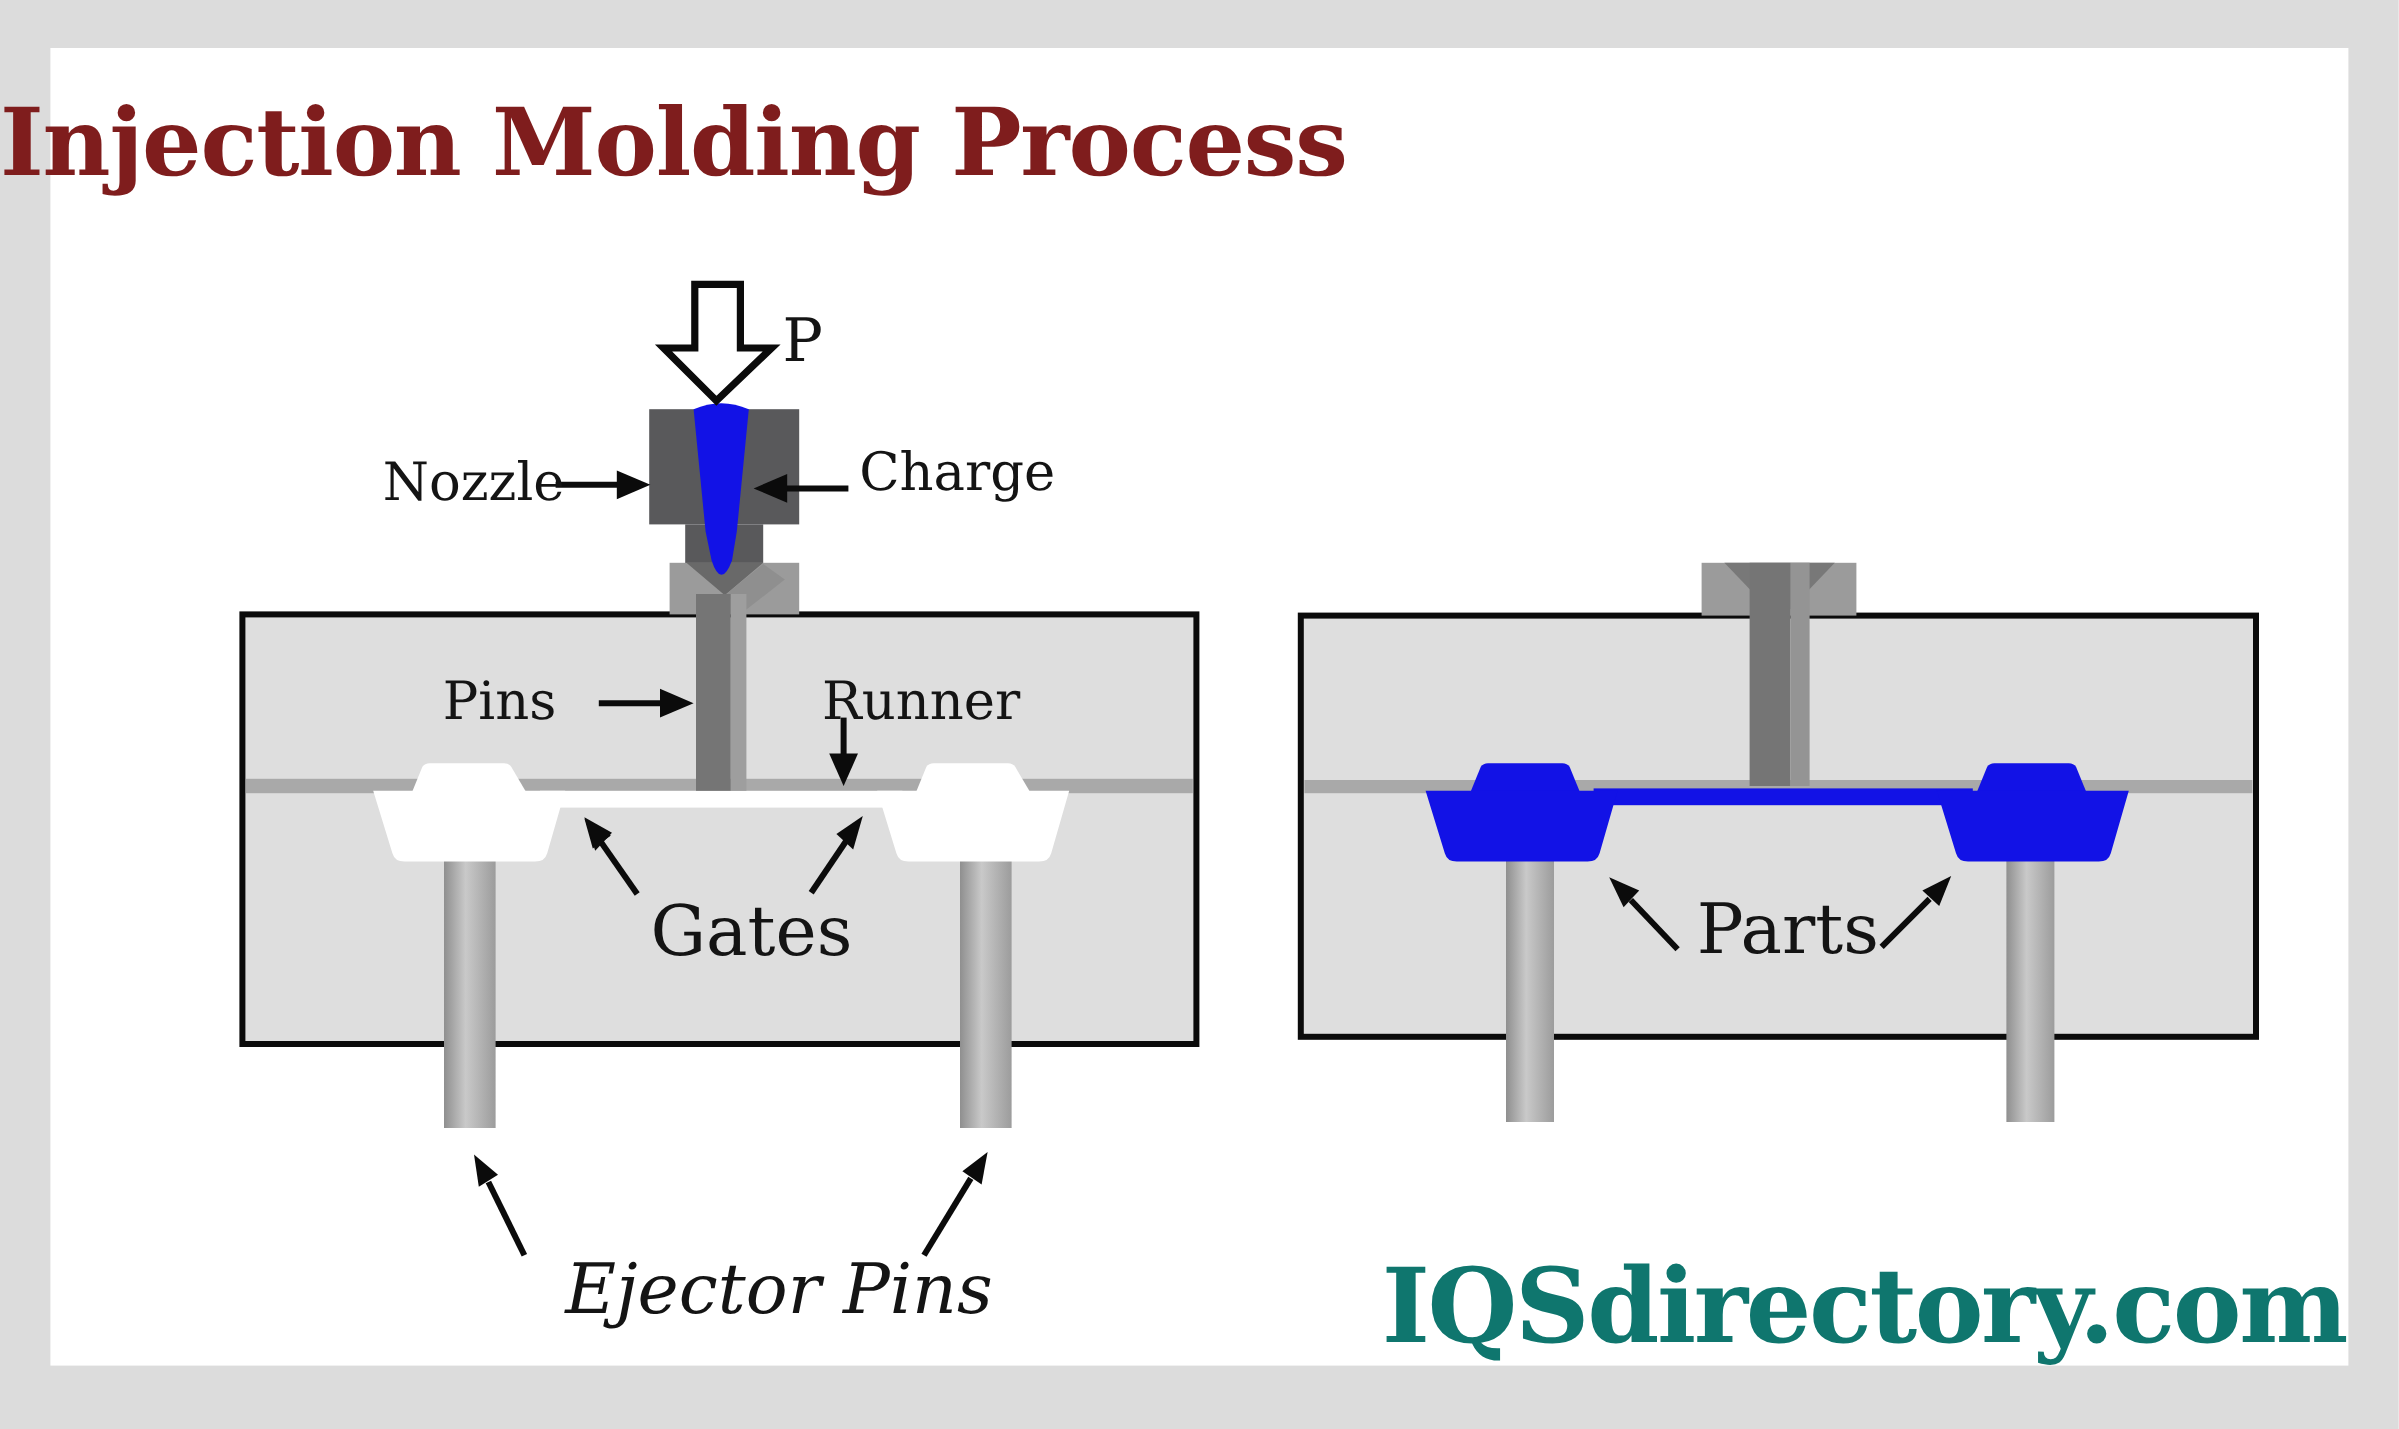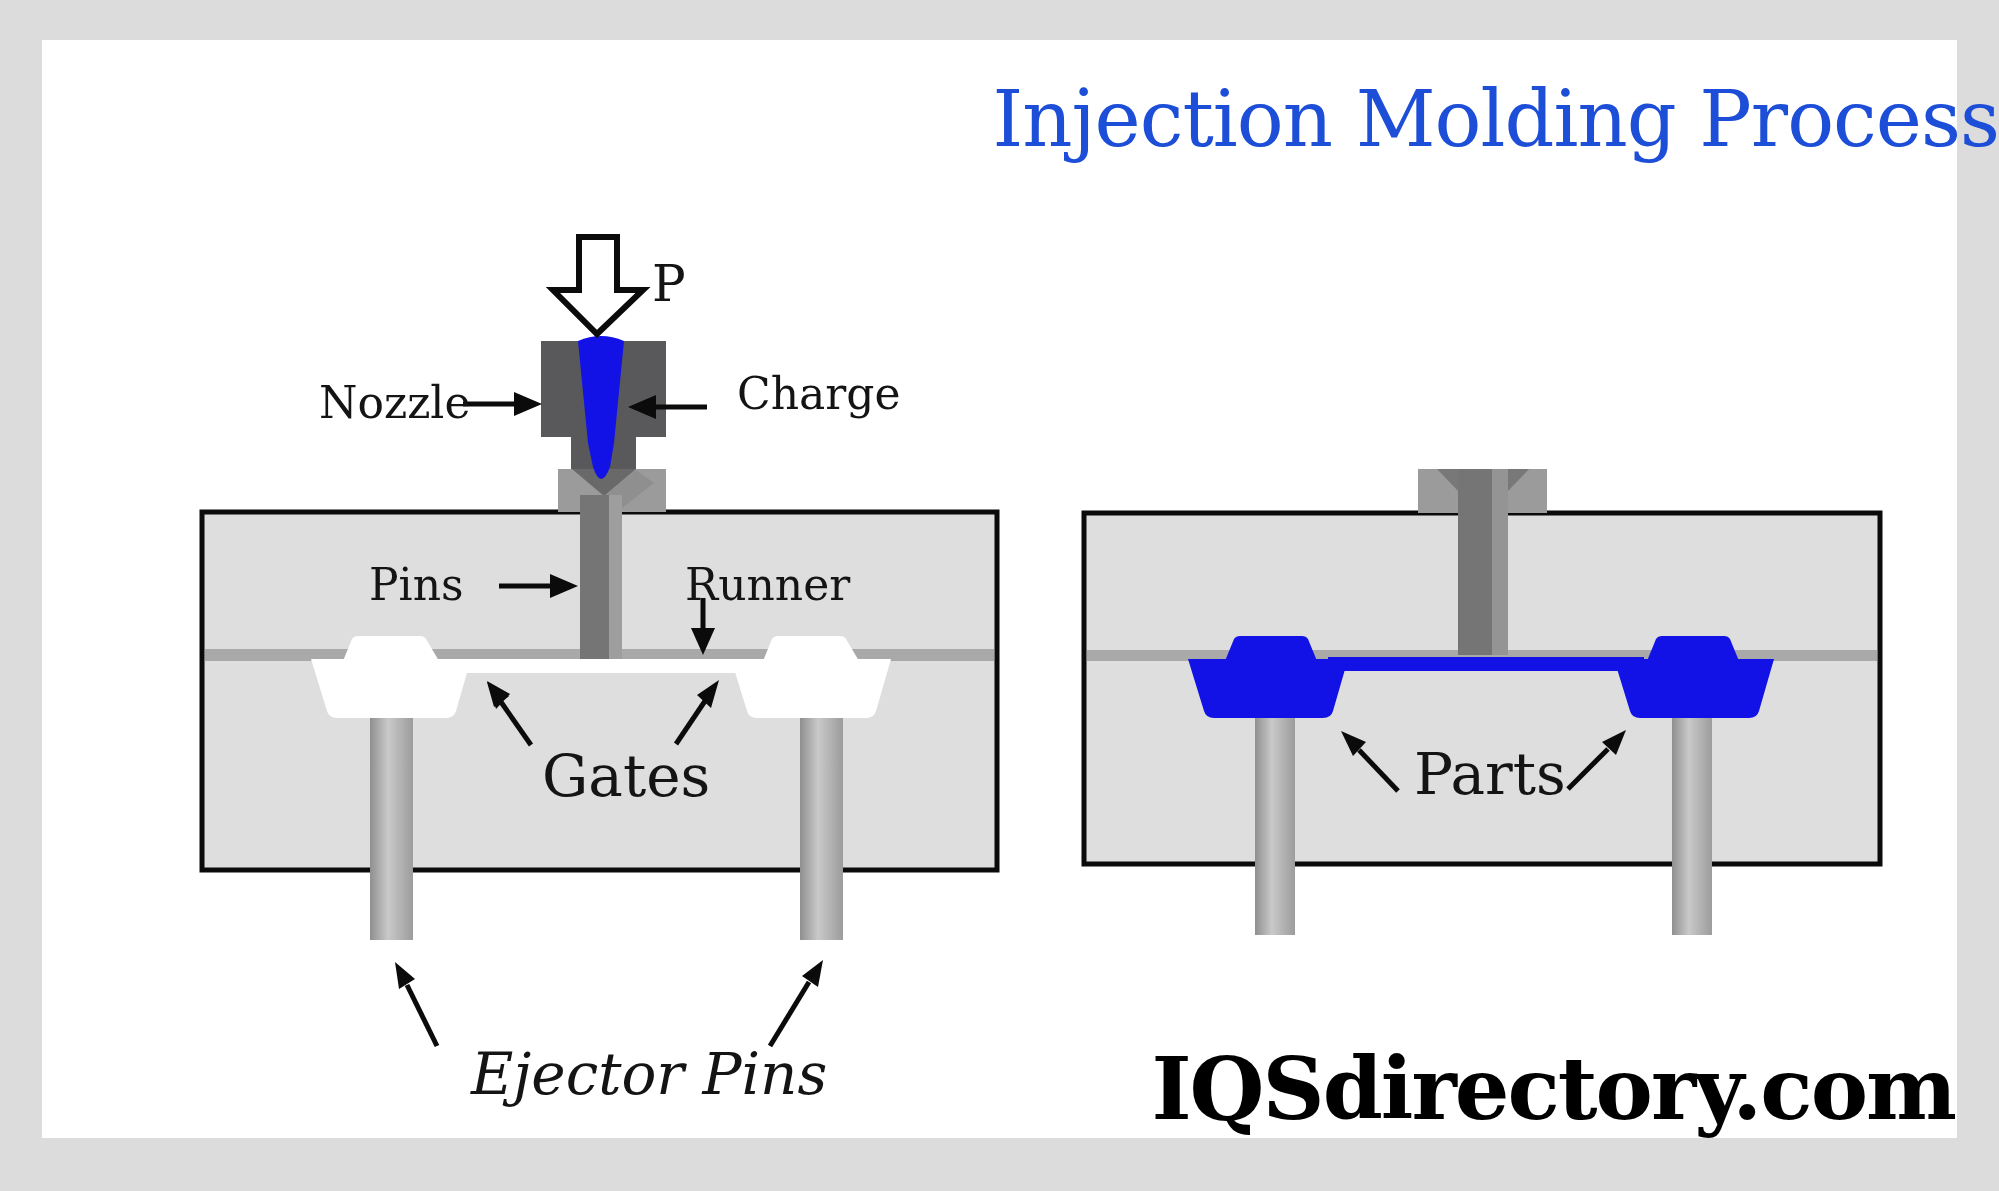--- a/index.html
+++ b/index.html
@@ -1,24 +1,24 @@
 <!DOCTYPE html>
 <html><head>
 <meta charset="utf-8">
 <style>
   html,body{margin:0;padding:0;}
   body{width:1999px;height:1191px;overflow:hidden;font-family:"DejaVu Serif","Liberation Serif",serif;}
   .stage{position:relative;width:1999px;height:1191px;background:#dcdcdc;}
   .panel{position:absolute;left:42px;top:40px;width:1915px;height:1098px;background:#ffffff;}
   .canvas{position:absolute;left:0;top:0;width:1999px;height:1191px;}
   .label{position:absolute;color:#141414;font-size:44px;line-height:1.05;white-space:nowrap;}
-  .title{position:absolute;left:0;right:0;top:74px;text-align:right;font-size:78px;font-weight:normal;color:#1d4ed8;letter-spacing:-1px;}
+  .title{position:absolute;left:0;right:0;top:74px;text-align:left;font-size:78px;font-weight:bold;color:#7f1d1d;letter-spacing:-1px;}
   .p-label{font-size:50px;}
   .big{font-size:58px;}
-  .watermark{position:absolute;right:44px;top:1038px;font-size:86px;font-weight:bold;color:#000000;letter-spacing:-2px;}
+  .watermark{position:absolute;right:44px;top:1038px;font-size:86px;font-weight:bold;color:#0f766e;letter-spacing:-2px;}
 </style>
 </head>
 <body>
 
 <div class="stage">
   <div class="panel"></div>
 
   <svg class="canvas" viewBox="0 0 1999 1191" xmlns="http://www.w3.org/2000/svg">
     <defs>
       <linearGradient id="pinGrad" x1="0" y1="0" x2="1" y2="0">
@@ -118,21 +118,21 @@
         <line x1="1568" y1="789" x2="1608" y2="749"></line>
         <polygon points="1626,730 1616,755 1602,742" stroke="none" fill="#0b0b0b"></polygon>
       </g>
     </g>
   </svg>
 
   <div class="title">Injection Molding Process</div>
 
   <div class="label p-label" style="left:652px;top:258px;">P</div>
   <div class="label" style="left:319px;top:380px;">Nozzle</div>
-  <div class="label" style="left:716px;top:371px;margin-left:21px;">Charge</div>
+  <div class="label" style="left:716px;top:371px;">Charge</div>
   <div class="label" style="left:369px;top:562px;">Pins</div>
   <div class="label" style="left:685px;top:562px;">Runner</div>
   <div class="label big" style="left:542px;top:746px;">Gates</div>
   <div class="label big" style="left:471px;top:1044px;font-style:italic;">Ejector Pins</div>
   <div class="label big" style="left:1414px;top:744px;">Parts</div>
 
   <div class="watermark">IQSdirectory.com</div>
 </div>
 
 </body></html>

